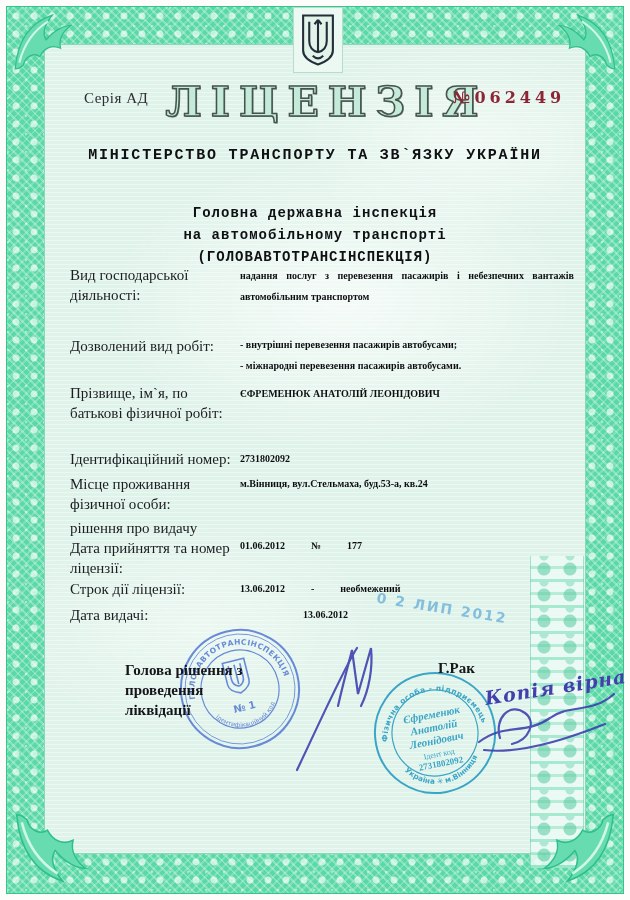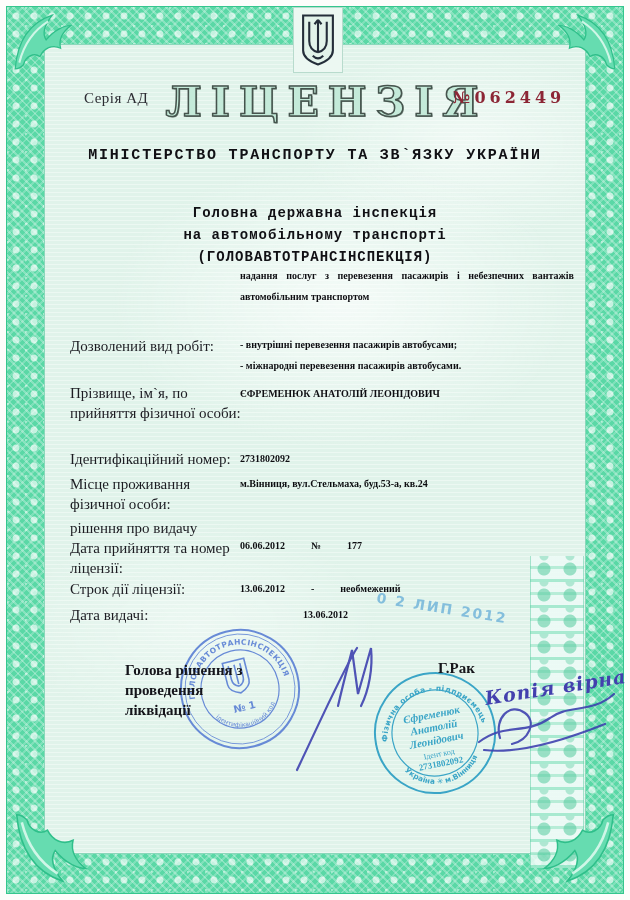--- a/index.html
+++ b/index.html
@@ -120,54 +120,58 @@
   <div class="series">Серія АД</div>
   <div class="doc-title">ЛІЦЕНЗІЯ</div>
   <div class="doc-number">№062449</div>
   <div class="ministry">МІНІСТЕРСТВО ТРАНСПОРТУ ТА ЗВ`ЯЗКУ УКРАЇНИ</div>
   <div class="authority">
     <div>Головна державна інспекція</div>
     <div>на автомобільному транспорті</div>
     <div>(ГОЛОВАВТОТРАНСІНСПЕКЦІЯ)</div>
   </div>
 
+  <div class="lbl" style="top:265px">
+    <div>Вид господарської</div>
+    <div>діяльності:</div>
+  </div>
   <div class="val just" style="top:265px">надання послуг з перевезення пасажирів і небезпечних вантажів автомобільним транспортом</div>
 
   <div class="lbl" style="top:336px">
     <div>Дозволений вид робіт:</div>
   </div>
   <div class="val" style="top:334px">
     <div>- внутрішні перевезення пасажирів автобусами;</div>
     <div>- міжнародні перевезення пасажирів автобусами.</div>
   </div>
 
   <div class="lbl" style="top:383px">
     <div>Прізвище, ім`я, по</div>
-    <div>прийняття фізичної особи:</div>
+    <div>батькові фізичної робіт:</div>
   </div>
   <div class="val" style="top:383px">ЄФРЕМЕНЮК АНАТОЛІЙ ЛЕОНІДОВИЧ</div>
 
   <div class="lbl" style="top:449px;width:200px">
     <div>Ідентифікаційний номер:</div>
   </div>
   <div class="val" style="top:448px">2731802092</div>
 
   <div class="lbl" style="top:474px">
     <div>Місце проживання</div>
     <div>фізичної особи:</div>
   </div>
   <div class="val" style="top:473px">м.Вінниця, вул.Стельмаха, буд.53-а, кв.24</div>
 
   <div class="lbl" style="top:518px">
     <div>рішення про видачу</div>
     <div>Дата прийняття та номер</div>
     <div>ліцензії:</div>
   </div>
   <div class="val" style="top:535px">
-    <span>06.06.2012</span><span class="inline-gap1">№</span><span class="inline-gap2">177</span>
+    <span>01.06.2012</span><span class="inline-gap1">№</span><span class="inline-gap2">177</span>
   </div>
 
   <div class="lbl" style="top:579px">
     <div>Строк дії ліцензії:</div>
   </div>
   <div class="val" style="top:578px">
     <span>13.06.2012</span><span class="inline-gap1">-</span><span class="inline-gap2">необмежений</span>
   </div>
 
   <div class="lbl" style="top:605px">

